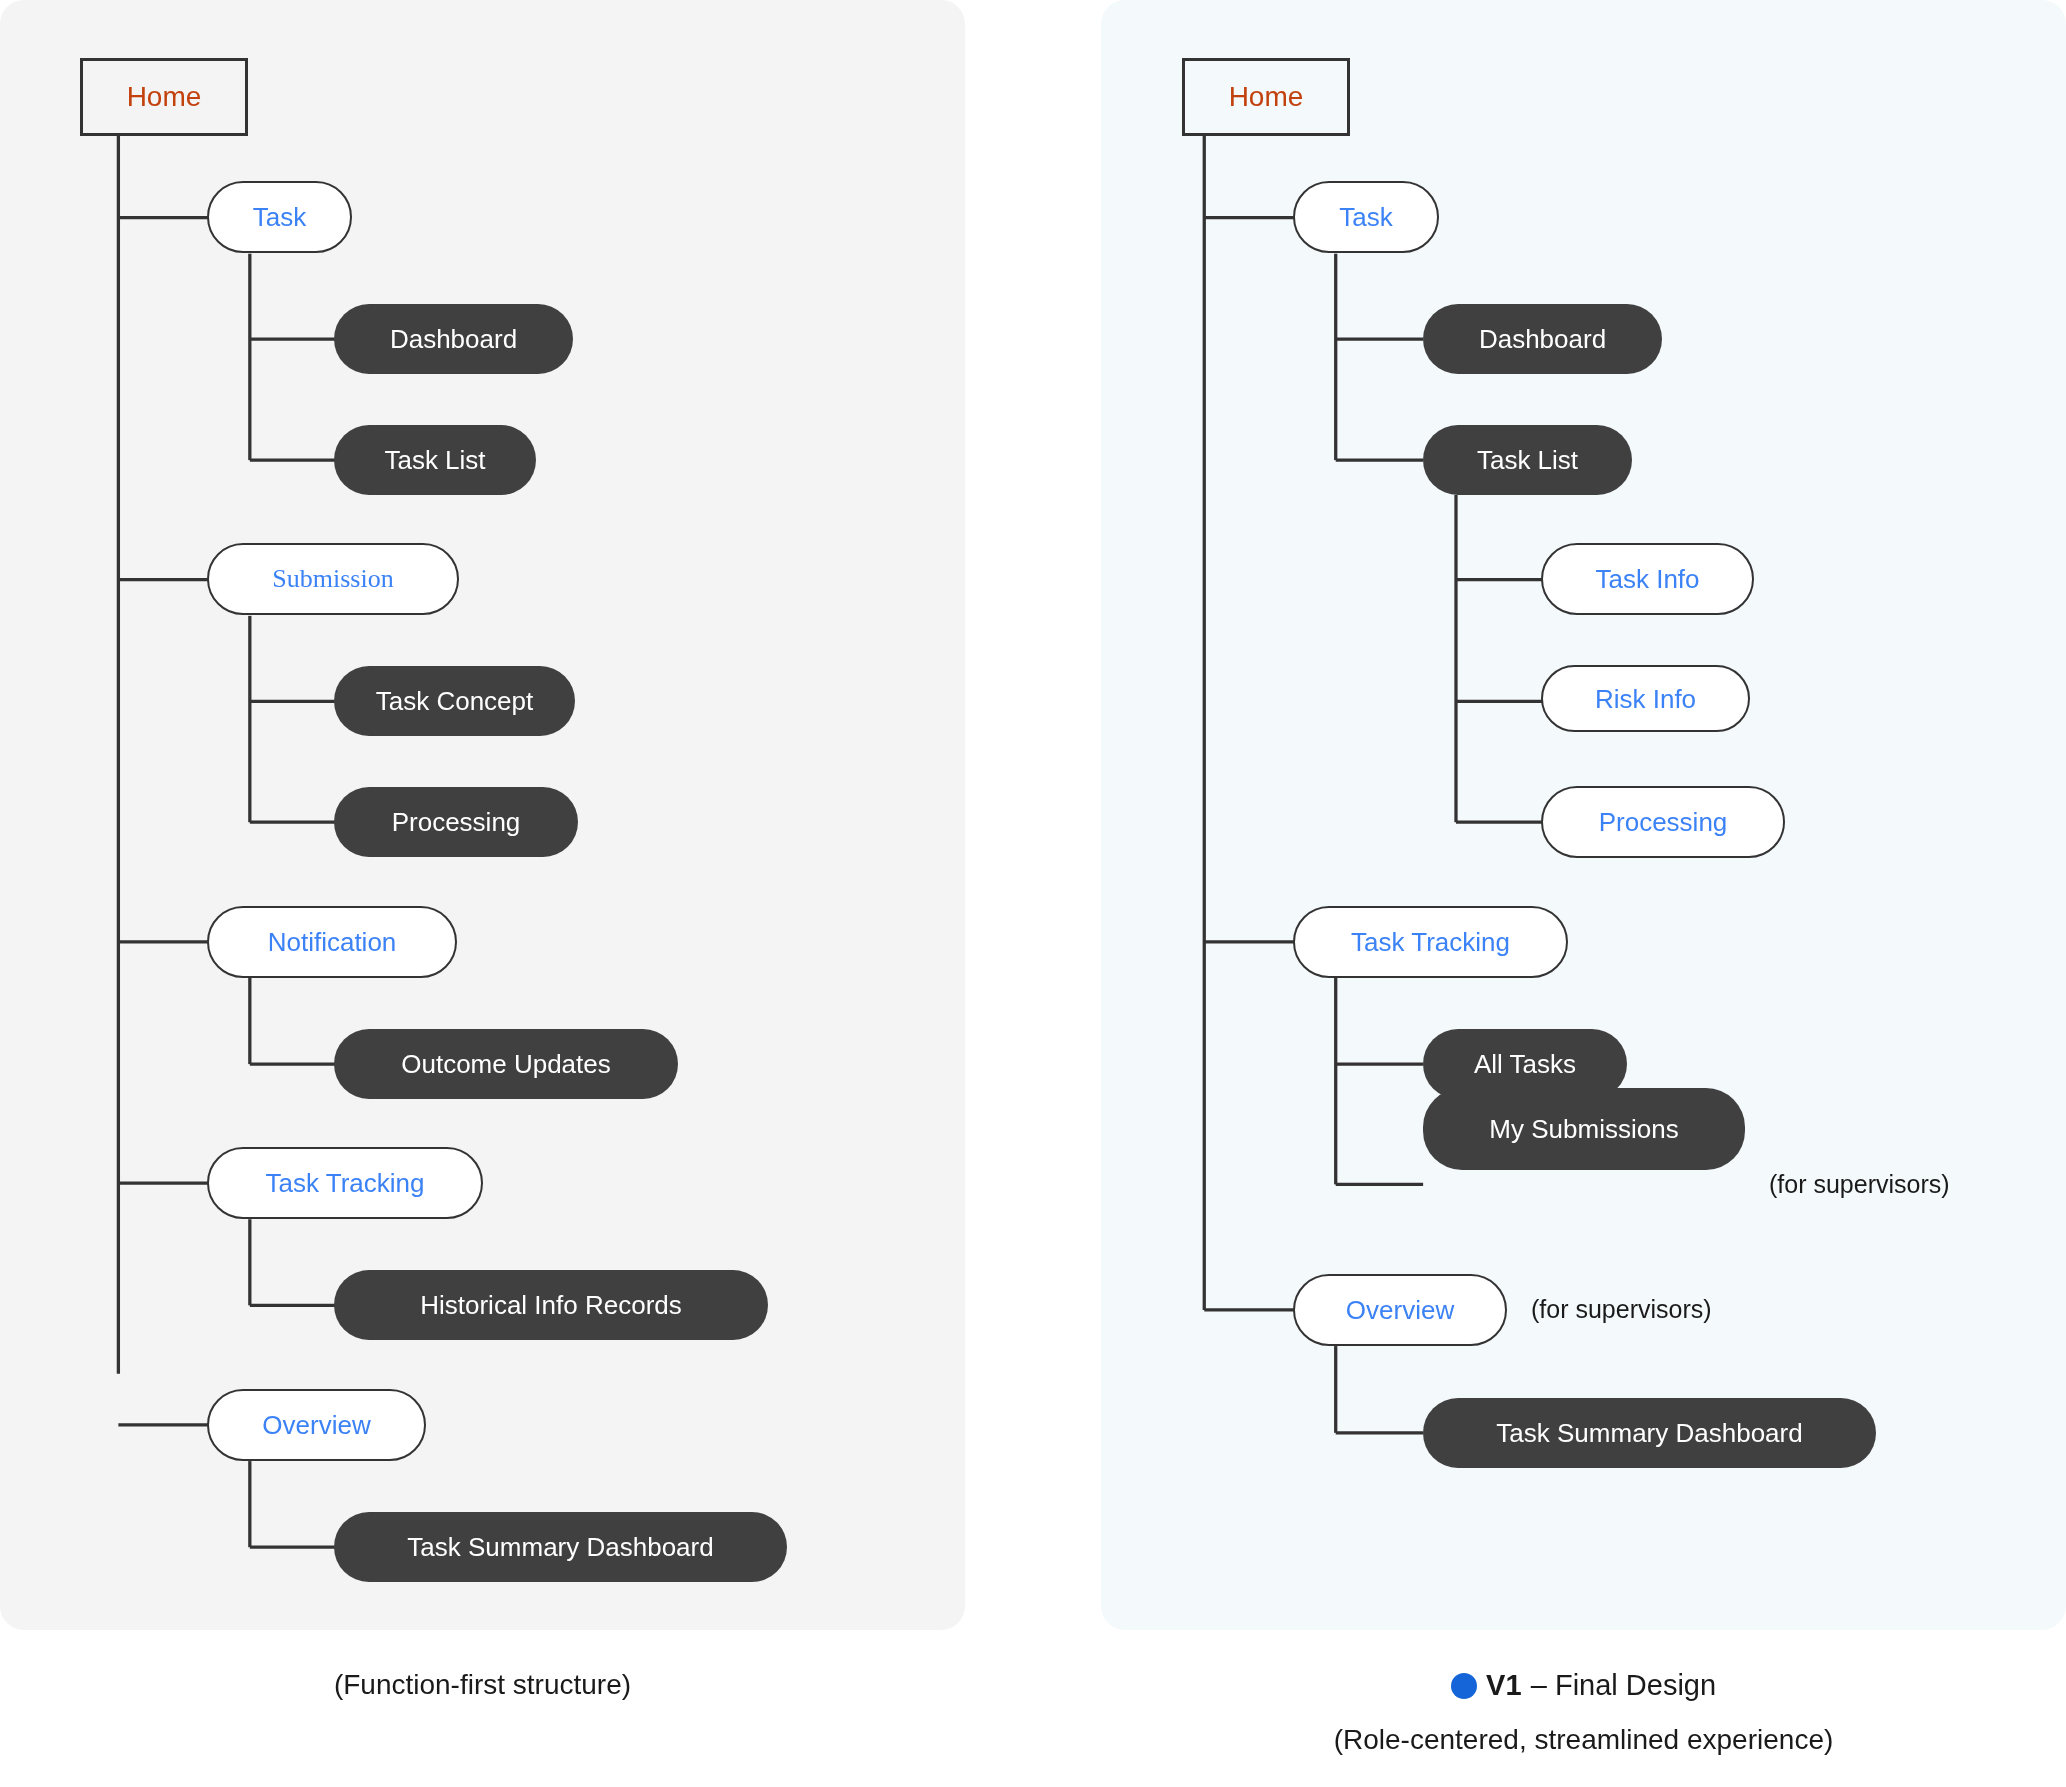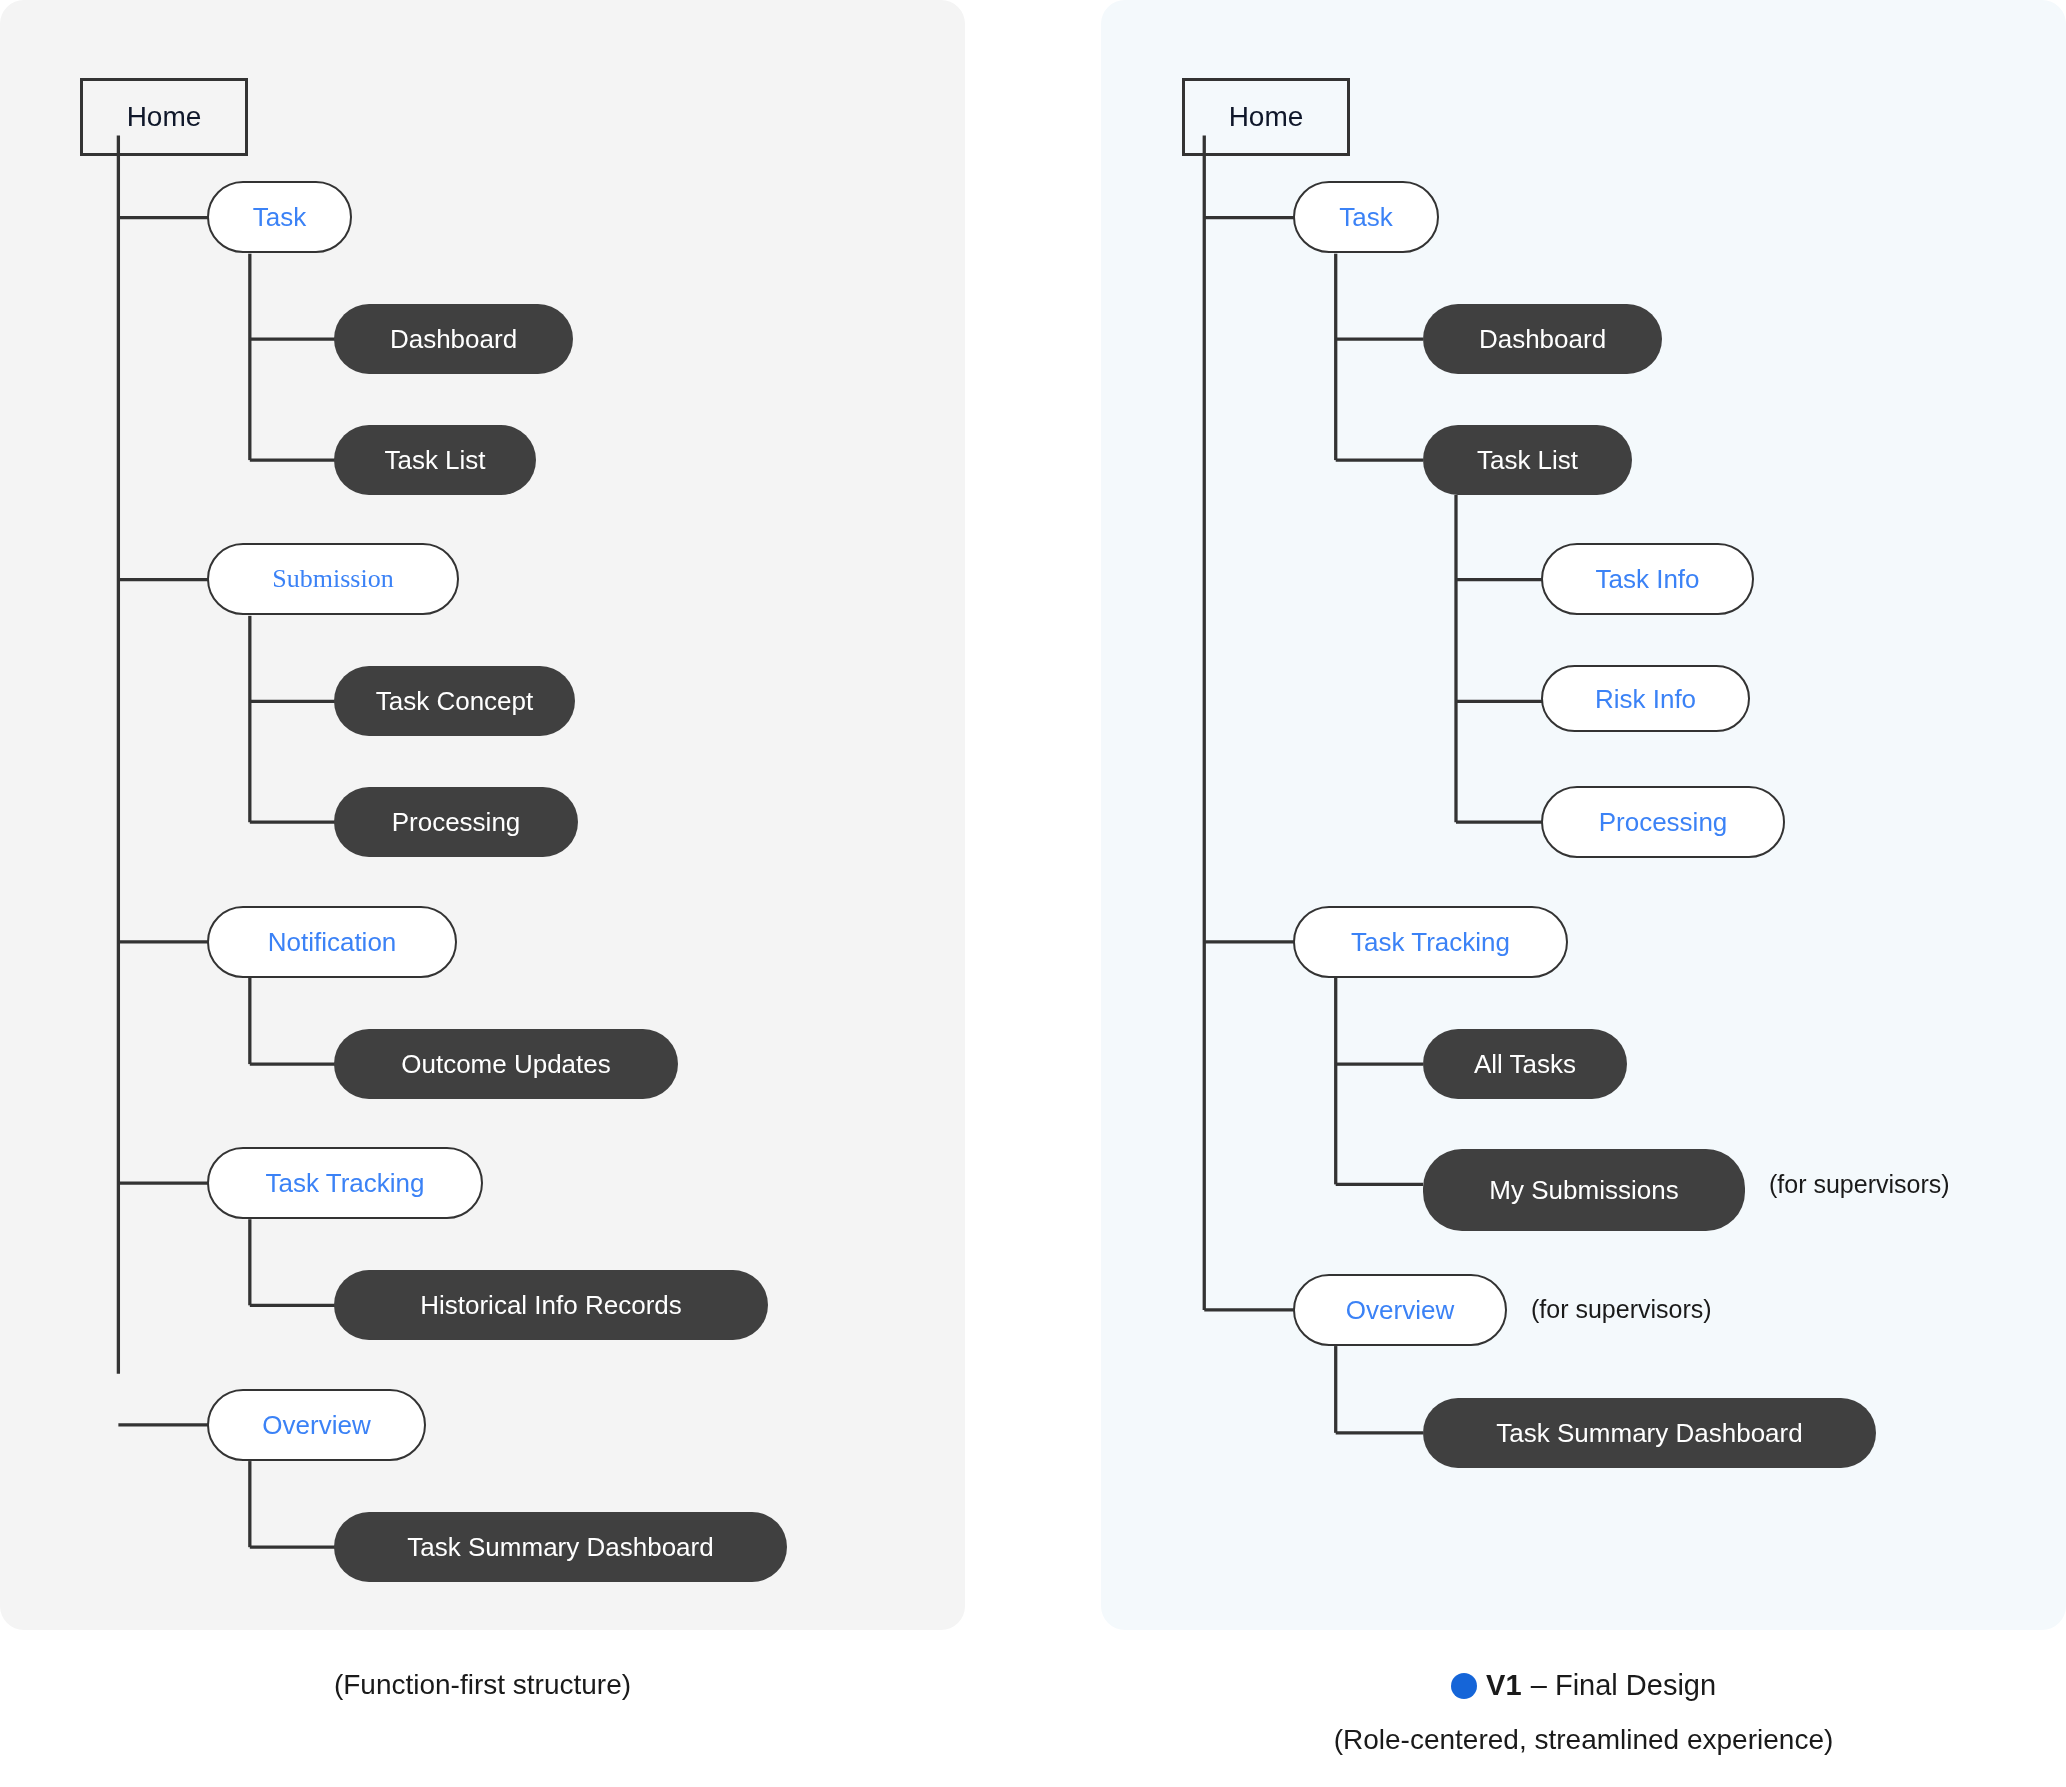--- a/index.html
+++ b/index.html
@@ -38,23 +38,22 @@
     display: flex;
     align-items: center;
     justify-content: center;
     white-space: nowrap;
     line-height: 1;
   }
   .node-root {
     border: 3.3px solid #333333;
     background: transparent;
     border-radius: 0px;
-    color: #0f172a;
+    color: #c2410c;
     font-size: 28px;
-    margin-top: 20px;
   }
   .node-branch {
     border: 2.6px solid #333333;
     background: #ffffff;
     border-radius: 39px;
     color: #3b82f6;
     font-size: 26px;
   }
   .node-leaf {
     border: none;
@@ -207,21 +206,21 @@
   <div class="node node-branch" id="n-v1-taskinfo" style="left:1541px; top:543px; width:213px; height:72px;">Task Info</div>
 
   <div class="node node-branch" id="n-v1-riskinfo" style="left:1541px; top:665px; width:209px; height:67px;">Risk Info</div>
 
   <div class="node node-branch" id="n-v1-processing" style="left:1541px; top:786px; width:244px; height:72px;">Processing</div>
 
   <div class="node node-branch" id="n-v1-tracking" style="left:1293px; top:906px; width:275px; height:72px;">Task Tracking</div>
 
   <div class="node node-leaf" id="n-v1-alltasks" style="left:1423px; top:1029px; width:204px; height:70px;">All Tasks</div>
 
-  <div class="node node-leaf" id="n-v1-mysubs" style="left:1423px; top:1149px; width:322px; height:82px;">My Submissions</div>
+  <div class="node node-leaf" id="n-v1-mysubs" style="left:1423px; top:1088px; width:322px; height:82px;">My Submissions</div>
 
   <div class="side-note" id="note-initiators" style="left:1769px; top:1168px; height:33px;">(for supervisors)</div>
 
   <div class="node node-branch" id="n-v1-overview" style="left:1293px; top:1274px; width:214px; height:72px;">Overview</div>
 
   <div class="side-note" id="note-supervisors" style="left:1531px; top:1293px; height:33px;">(for supervisors)</div>
 
   <div class="node node-leaf" id="n-v1-summary" style="left:1423px; top:1398px; width:453px; height:70px;">Task Summary Dashboard</div>
 
   <div class="caption" id="caption-v0" style="left:0px; top:1669px; width:965px;">

